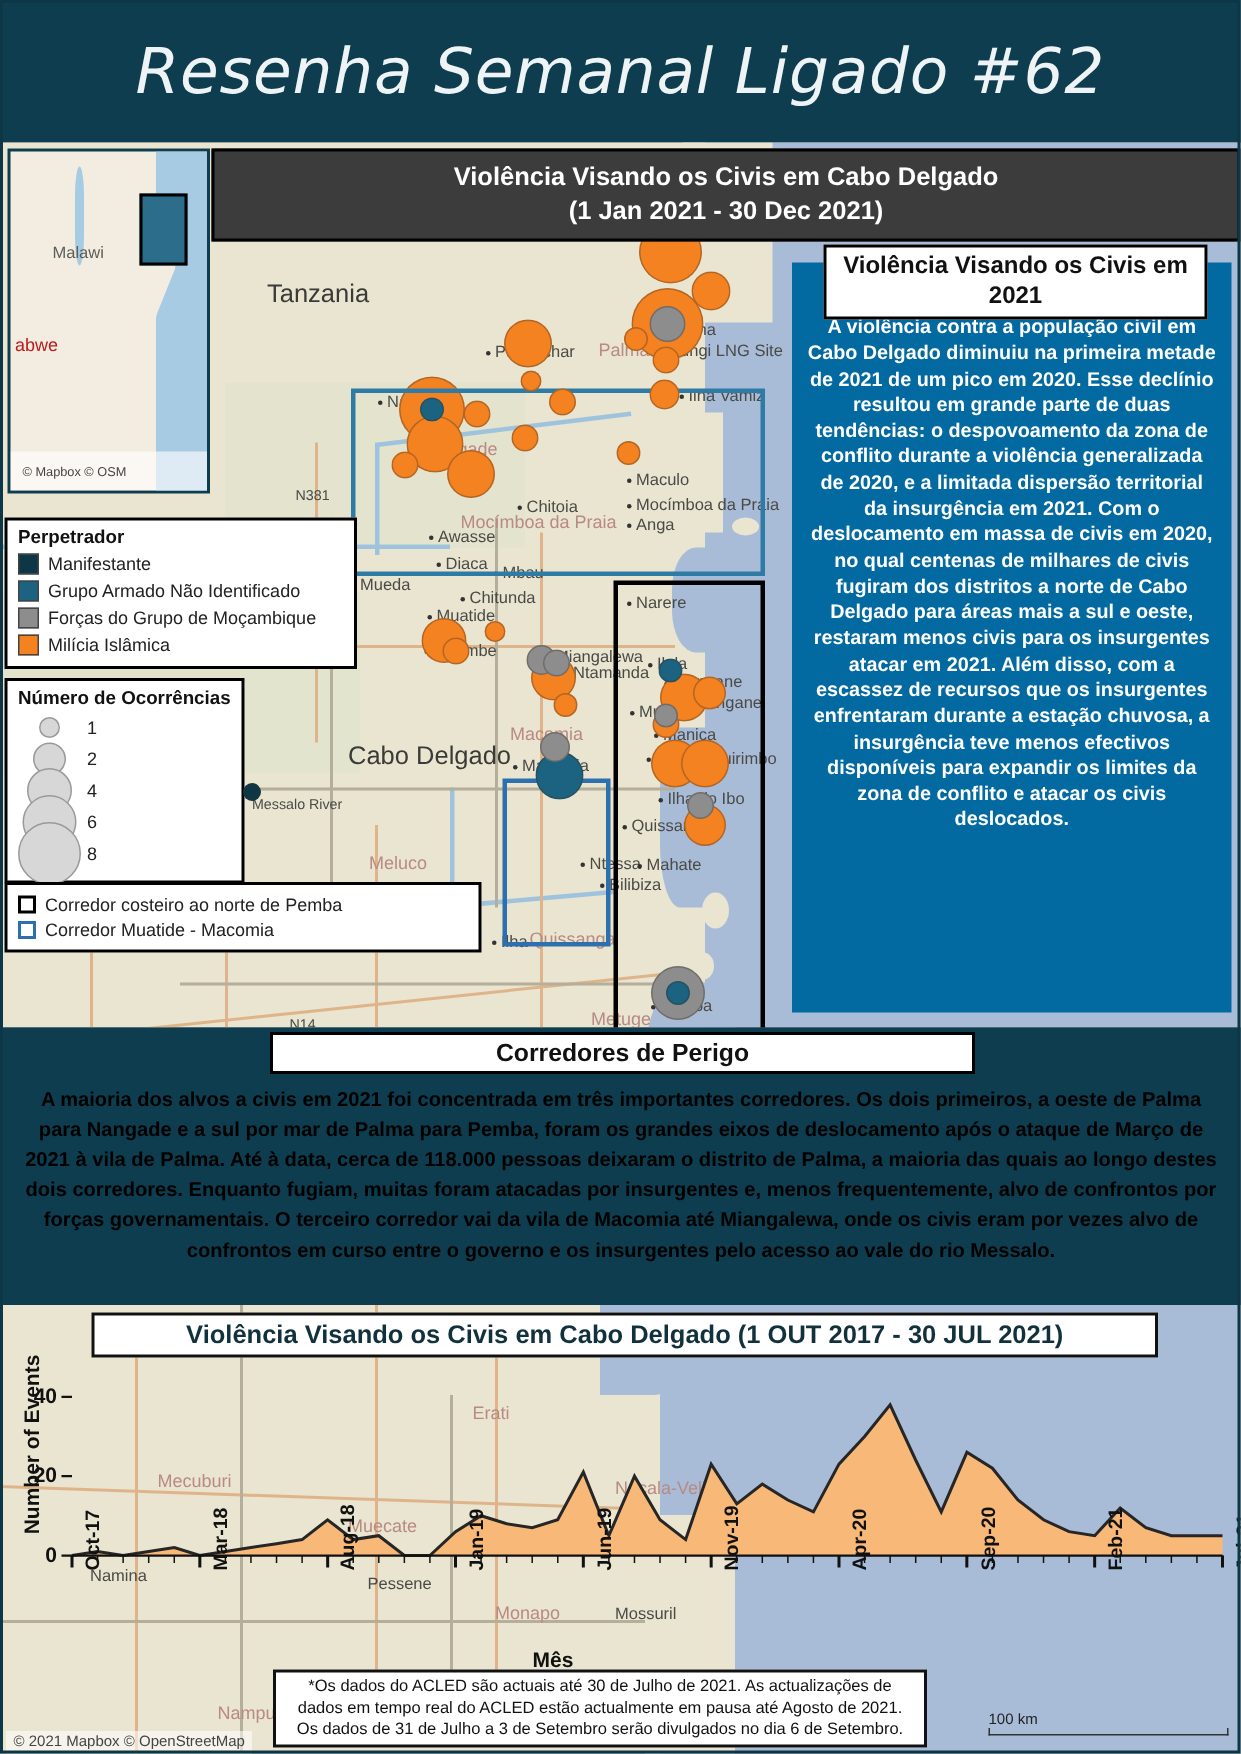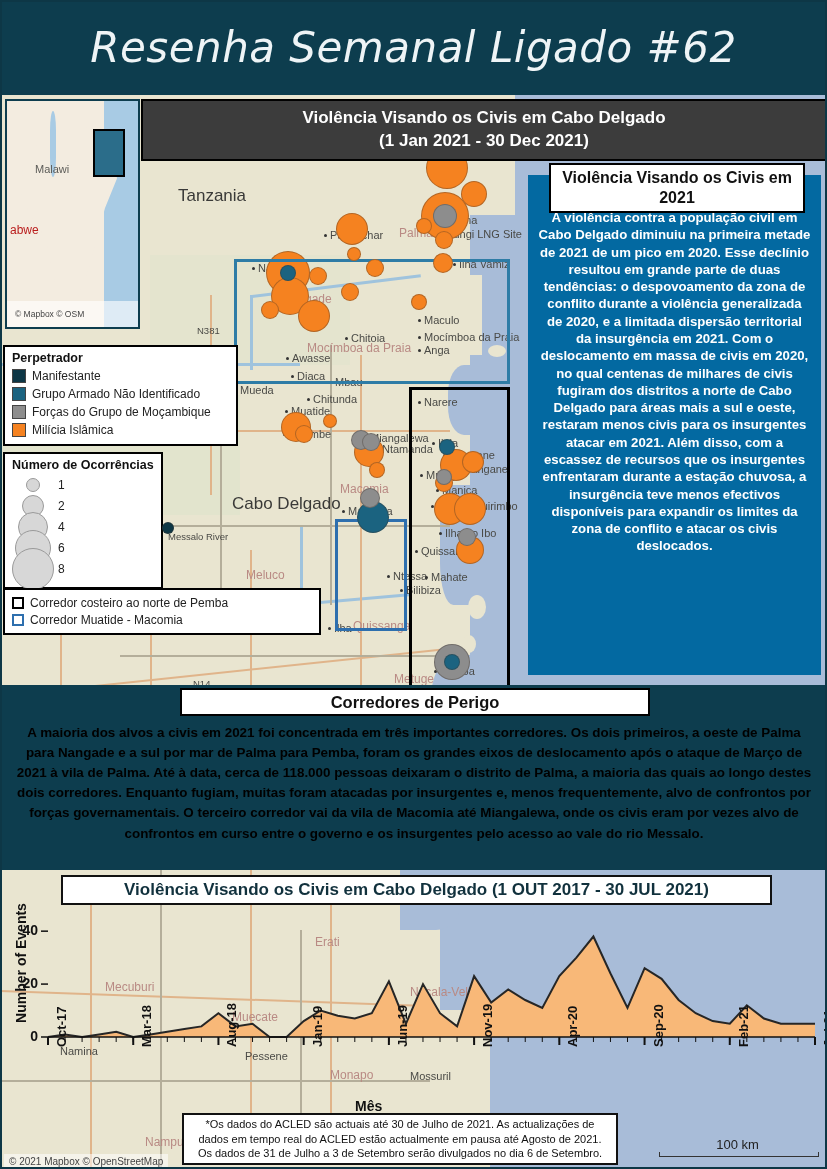--- a/index.html
+++ b/index.html
@@ -172,21 +172,21 @@
     font-size:11px; color:#111; line-height:1.34; text-align:center;
     padding:4px 6px; display:flex; align-items:center; justify-content:center;
   }
   #map-credit {
     position:absolute; left:4px; bottom:0; height:15px; z-index:25;
     background:rgba(255,255,255,.55); color:#444; font-size:10px;
     display:flex; align-items:center; padding:0 5px;
   }
   #scalebar {
     position:absolute; right:8px; bottom:12px; width:160px; z-index:25;
-    color:#222; font-size:13px; text-align:center;
+    color:#222; font-size:10px; text-align:left;
   }
   #scalebar .bar { height:5px; border:1.5px solid #333; border-top:none; }
   #outer-border {
     position:absolute; inset:0; border:2px solid #0d3746; pointer-events:none; z-index:60;
   }
 </style>
 </head>
 <body>
 
 <div id="header">

